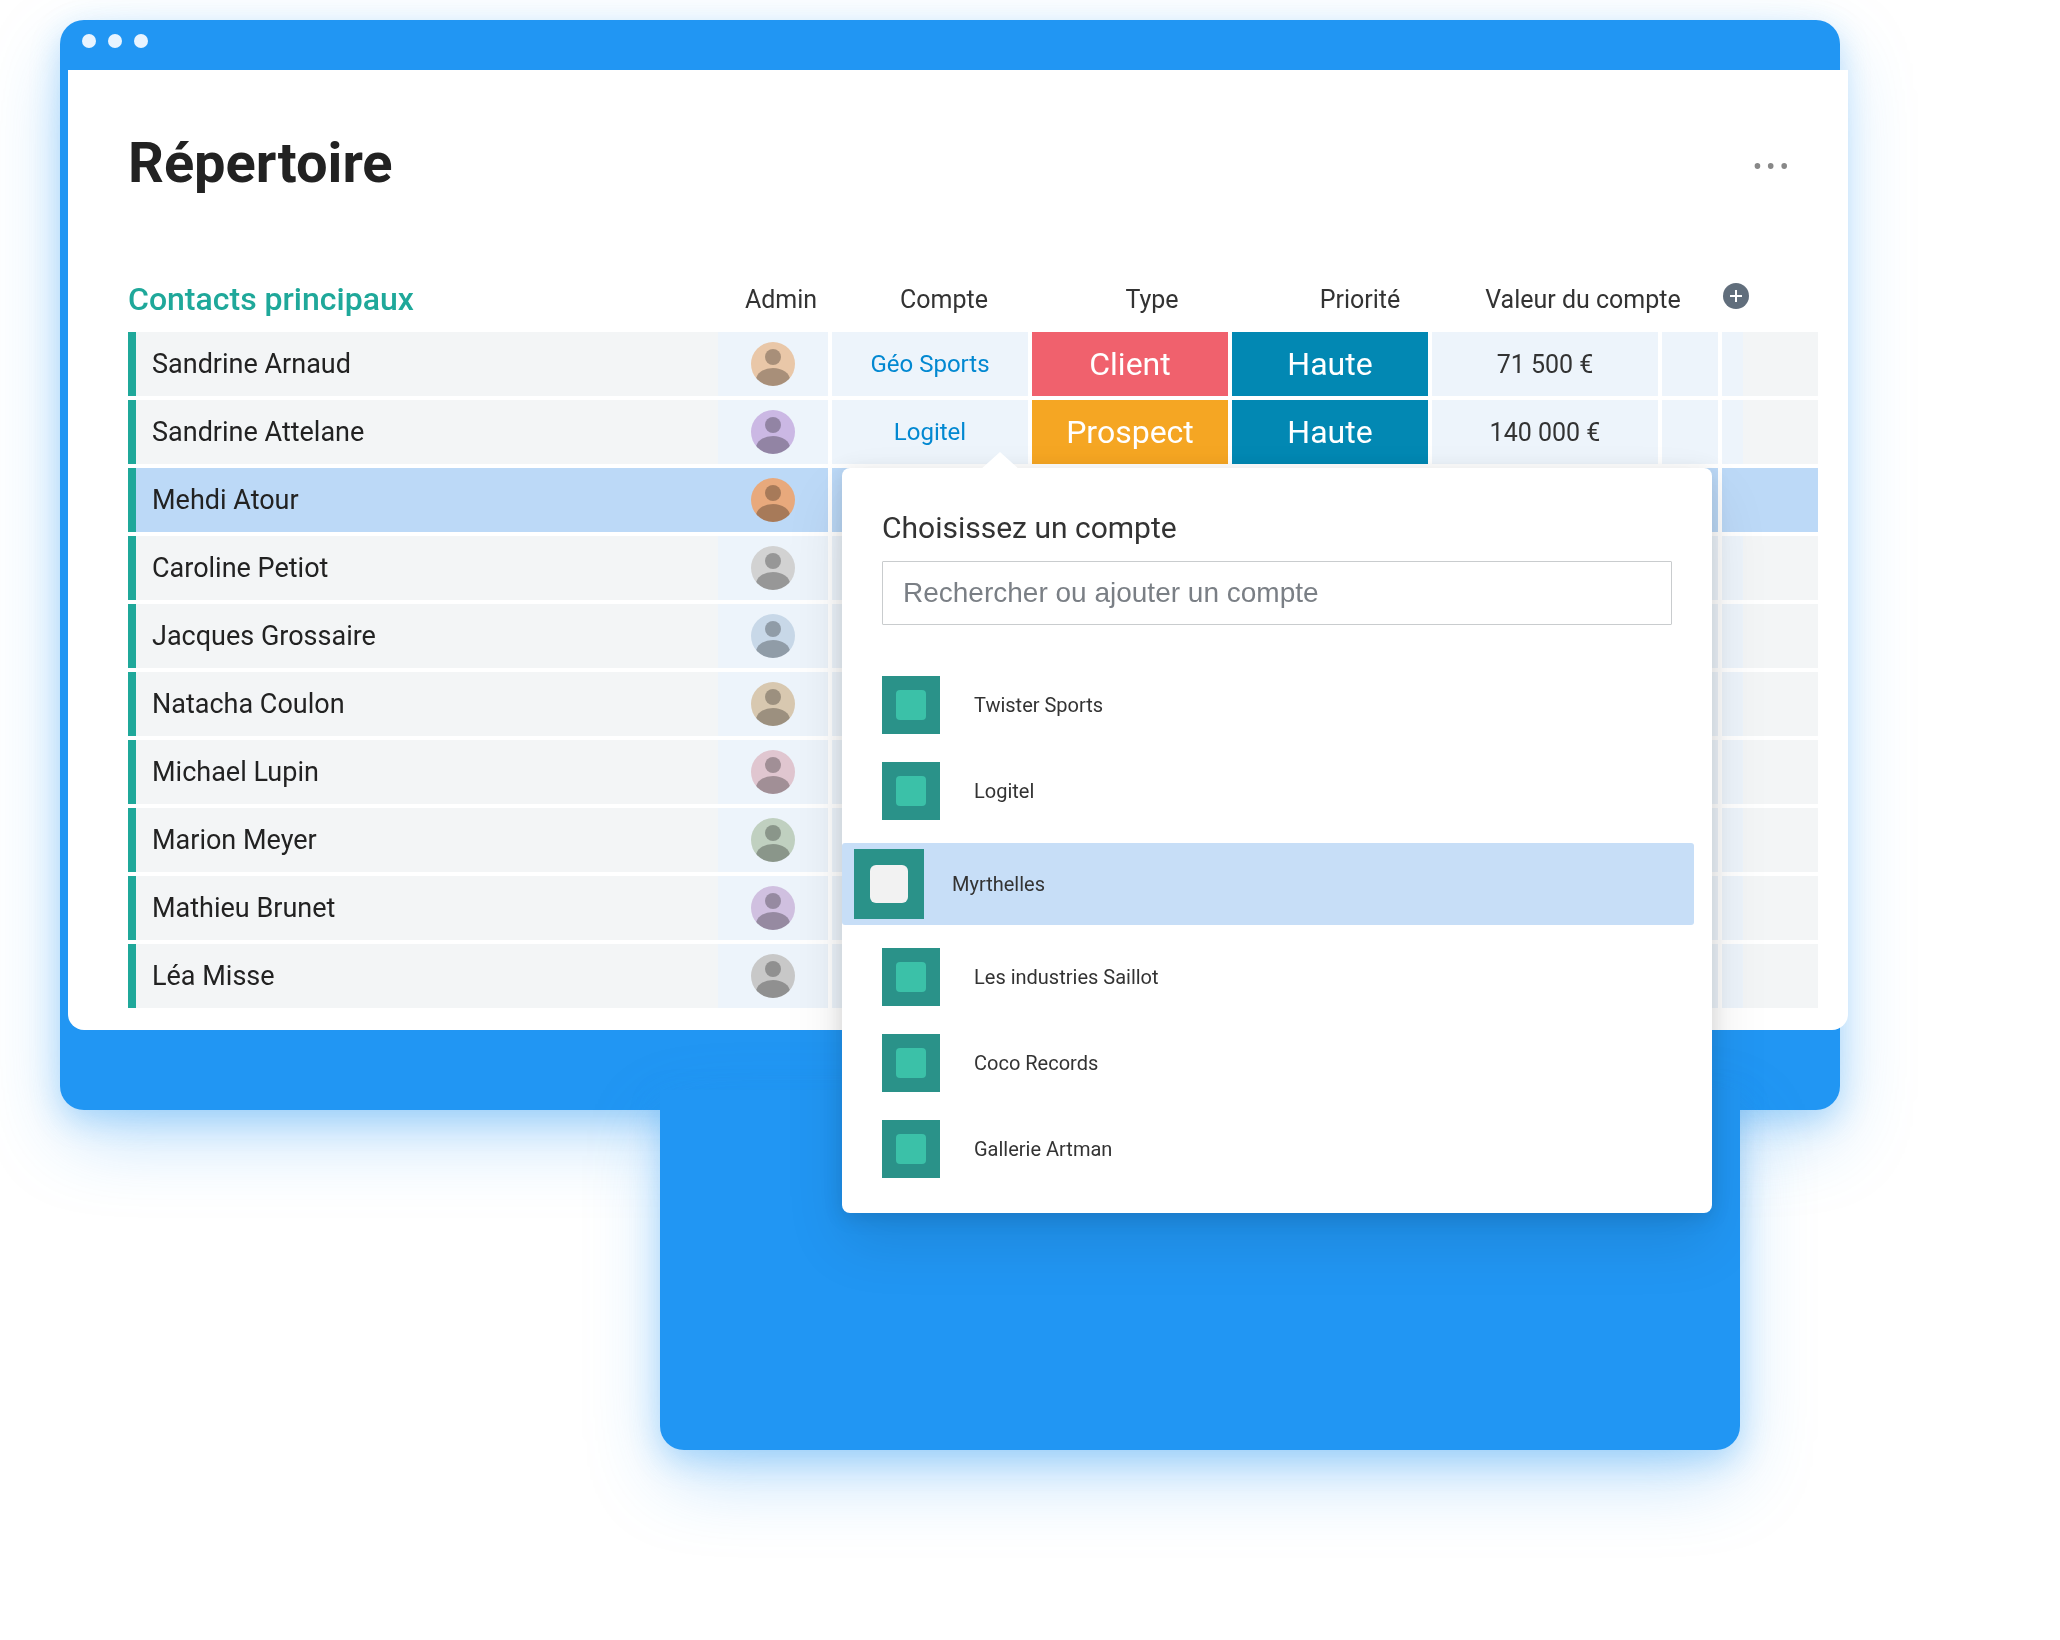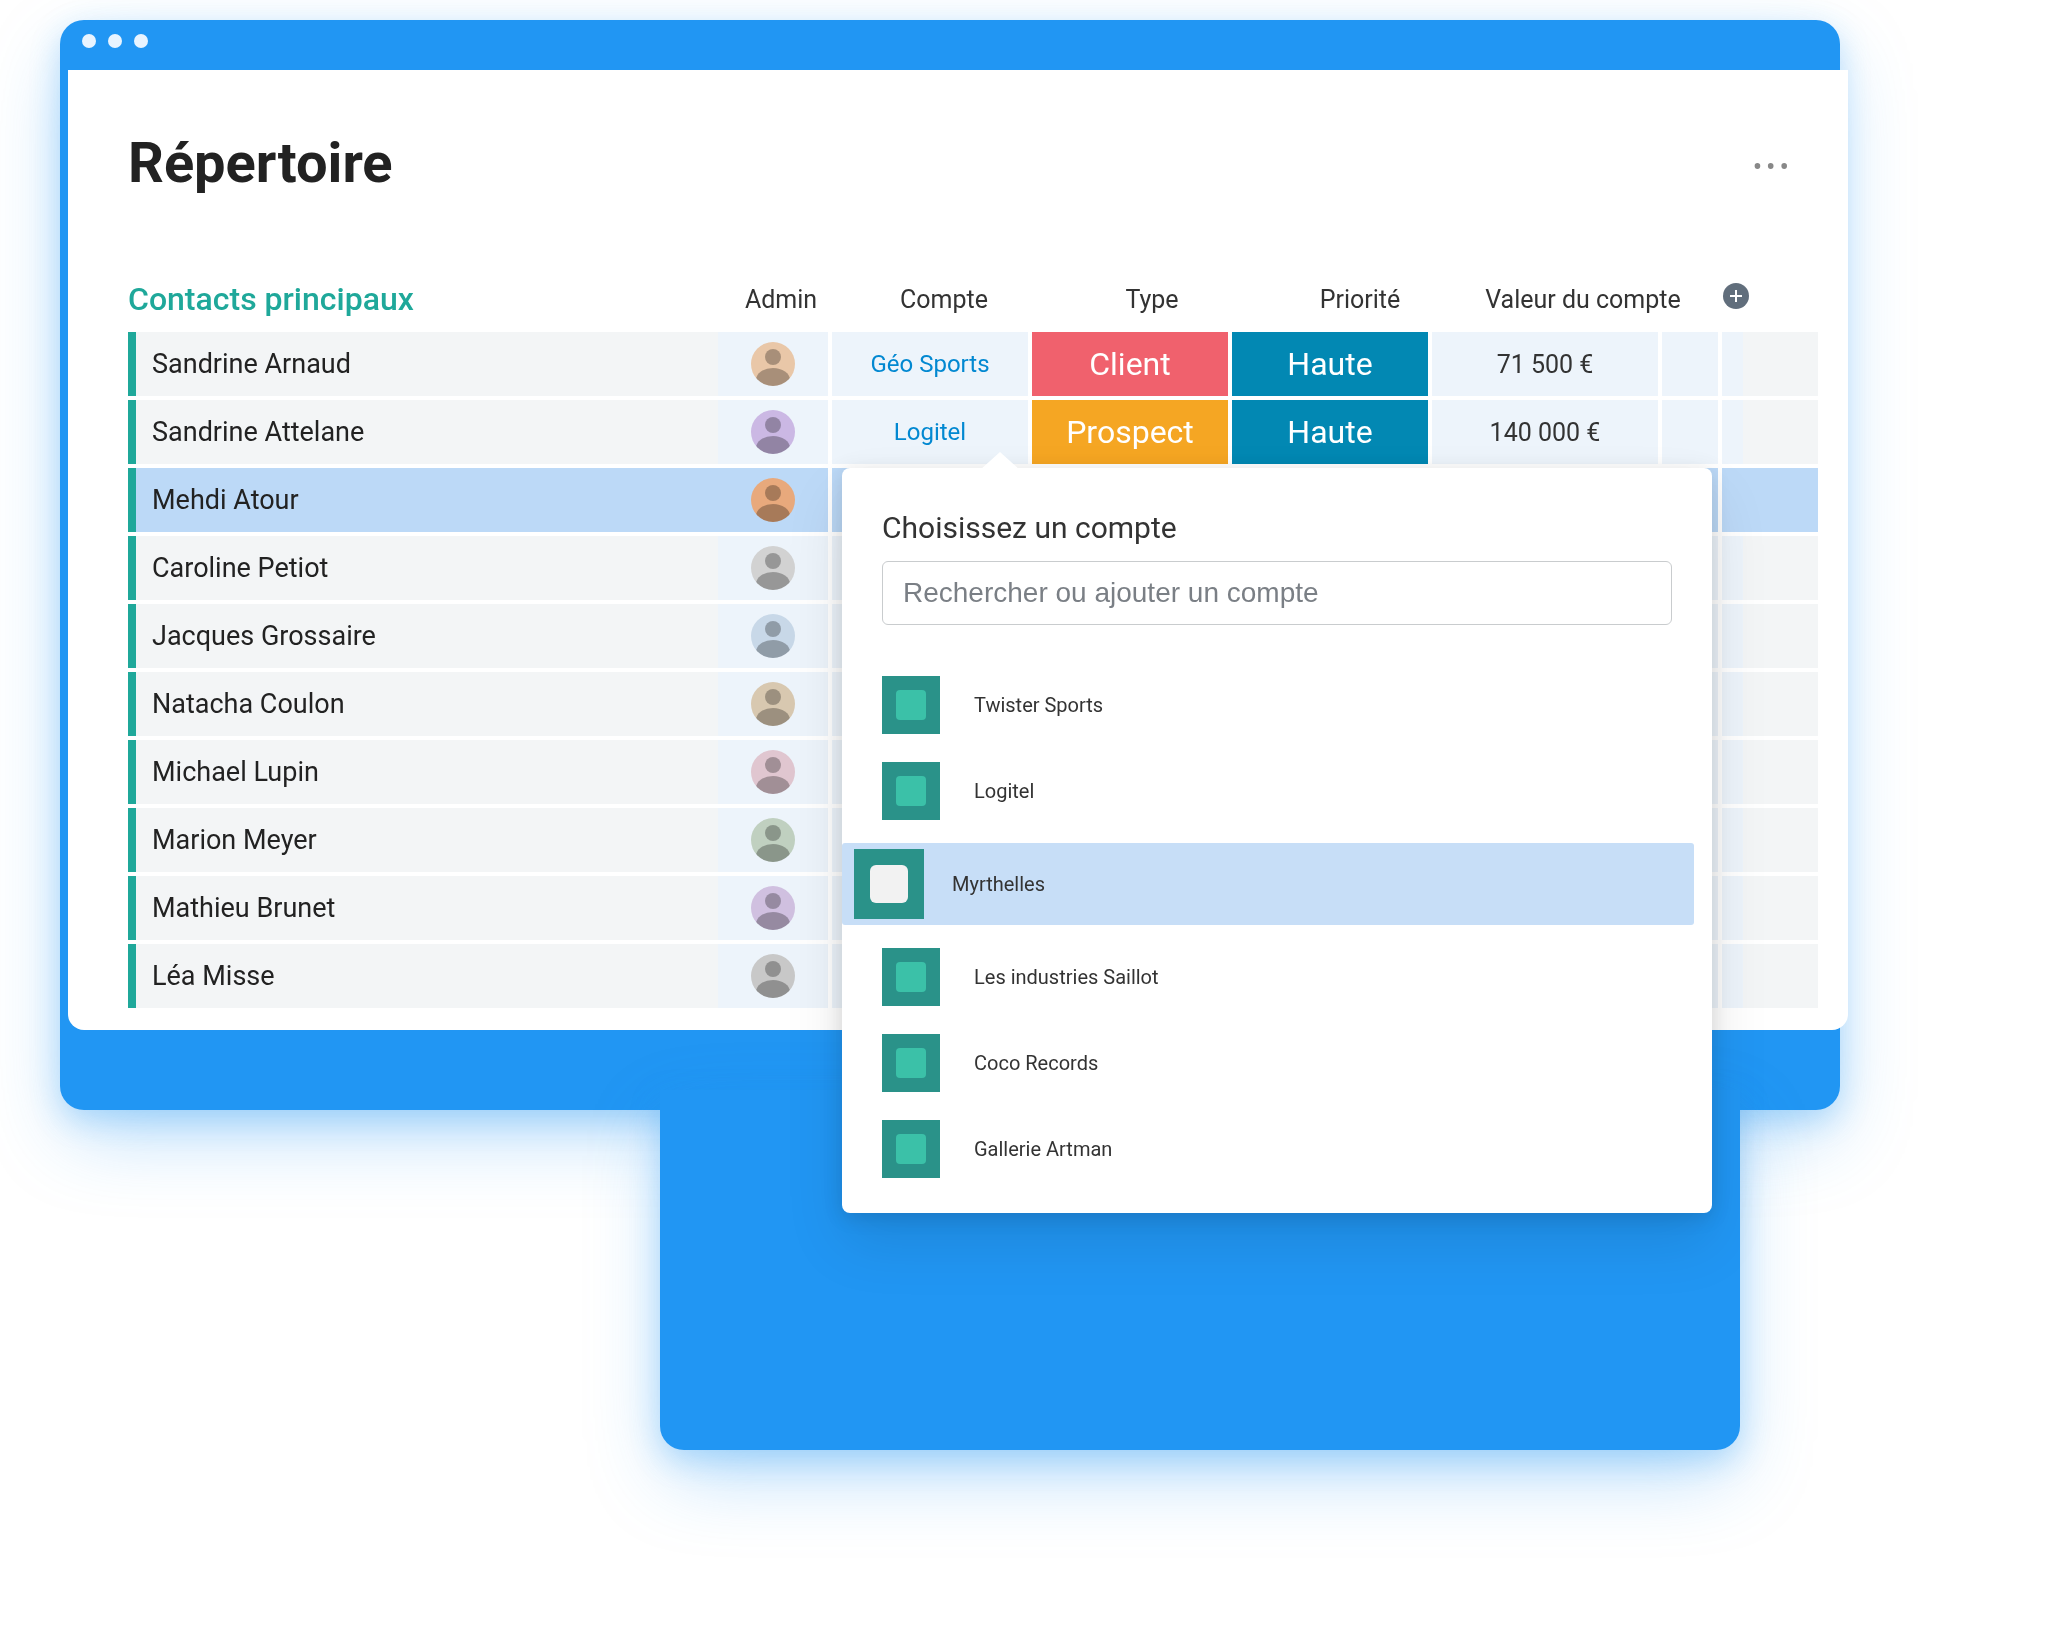--- a/index.html
+++ b/index.html
@@ -226,21 +226,21 @@
   }
   .popover-title {
     font-size: 30px;
     color: #333;
     margin-bottom: 16px;
   }
   .popover-search {
     width: 100%;
     height: 64px;
     border: 1px solid #c9ccce;
-    border-radius: 6px;
+    border-radius: 1px;
     padding: 0 20px;
     font-size: 28px;
     color: #333;
     margin-bottom: 46px;
   }
   .popover-search::placeholder { color: #7a7f85; }
 
   .option-list { display:flex; flex-direction:column; gap: 18px; }
   .option {
     display: flex;

